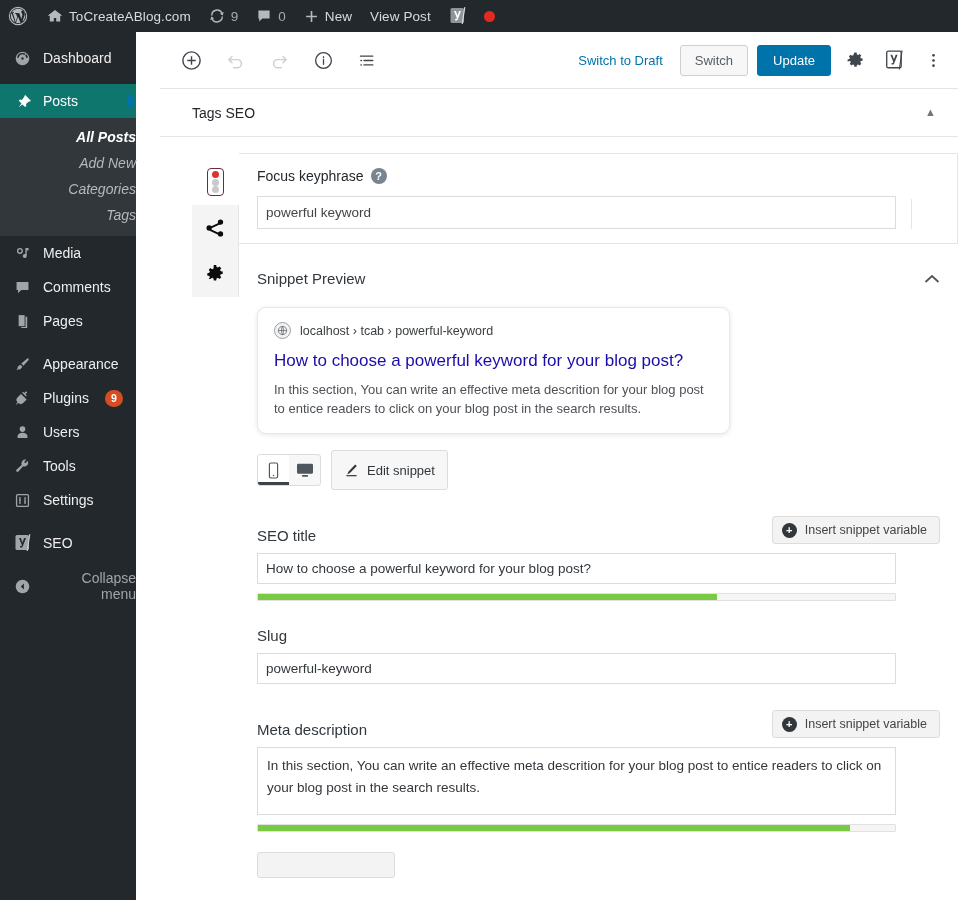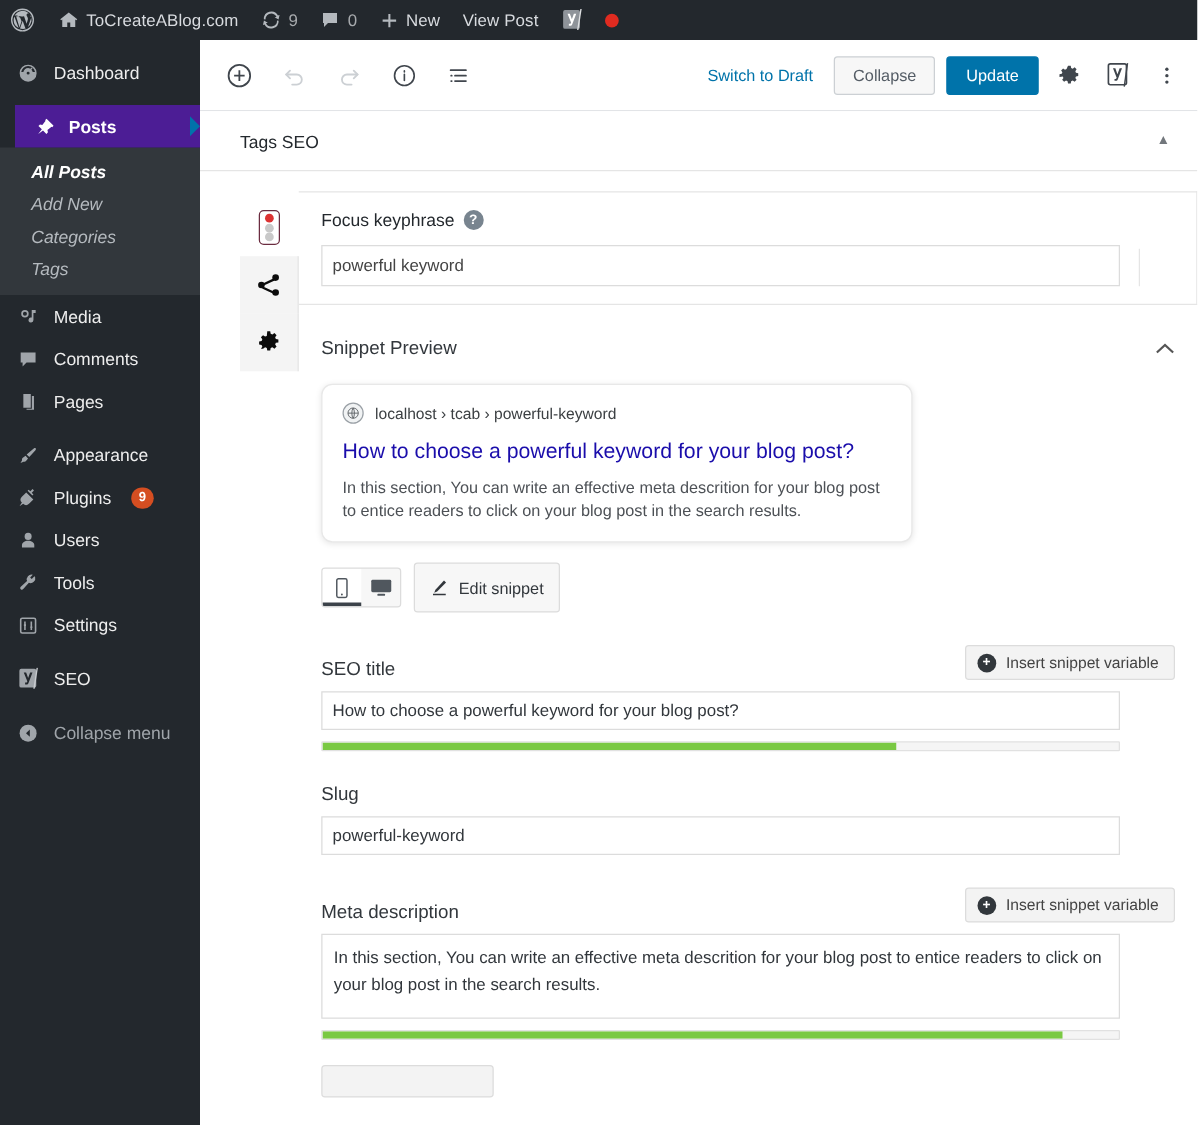--- a/index.html
+++ b/index.html
@@ -24,30 +24,30 @@
   .ab-text { font-size: 13.5px; color: #d8dbdf; letter-spacing: .1px; }
   .ab-num { font-size: 13.5px; color: #a7aaad; }
   .ab-icon { display: inline-flex; align-items: center; justify-content: center; }
   .dot-red {
     width: 11px; height: 11px; border-radius: 50%;
     background: #e02b20; display: inline-block;
   }
 
   
   #sidebar {
-    position: absolute; top: 32px; left: 0; width: 160px; height: 868px;
-    background: #23282d; color: #eee; font-size: 14px;
+    position: absolute; top: 32px; left: 0; width: 136px; height: 868px;
+    background: #23282d; color: #eee; font-size: 14px; text-align: right;
   }
   .menu-top {
     display: flex; align-items: center; gap: 11px;
     height: 34px; padding: 0 0 0 12px; color: #eee; position: relative;
   }
   .menu-top .mlabel { font-size: 14px; line-height: 1; }
   .menu-top.current {
-    background: #4c1d95; color: #fff; font-weight: 700; margin-left: 12px;
+    background: #0f766e; color: #fff; font-weight: 400;
   }
   .menu-top.current .mlabel { color: #fff; }
   .menu-top.current::after {
     content: ""; position: absolute; right: -8px; top: 50%;
     margin-top: -8px; border: 8px solid transparent;
     border-left-color: #0073aa;
   }
   .menu-ico {
     width: 20px; height: 20px; display: inline-flex;
     align-items: center; justify-content: center; flex: none;
@@ -480,21 +480,21 @@
     <div class="hdr-btn">
       <span>
         <svg width="21" height="21" viewBox="0 0 24 24" fill="none" stroke="currentColor" stroke-width="1.6" stroke-linecap="round">
             <path d="M4 7h14M8 12h10M8 17h10M4.5 12h.5M4.5 17h.5"></path>
           </svg>
       </span>
     </div>
   </div>
   <div class="hdr-right">
     <span class="lnk-draft">Switch to Draft</span>
-    <button class="btn-preview">Collapse</button>
+    <button class="btn-preview">Switch</button>
     <button class="btn-update">Update</button>
     <div class="ico-btn2">
       <span>
         <svg width="19" height="19" viewBox="0 0 24 24" fill="currentColor">
             <path d="M12 8.3a3.7 3.7 0 1 0 0 7.4 3.7 3.7 0 0 0 0-7.4zm0 2a1.7 1.7 0 1 1 0 3.4 1.7 1.7 0 0 1 0-3.4z"></path>
             <path d="M10.6 2h2.8l.4 2.3 1.6.66 1.9-1.3 2 2-1.3 1.9.66 1.6 2.3.4v2.8l-2.3.4-.66 1.6 1.3 1.9-2 2-1.9-1.3-1.6.66-.4 2.3h-2.8l-.4-2.3-1.6-.66-1.9 1.3-2-2 1.3-1.9-.66-1.6L2 13.4v-2.8l2.3-.4.66-1.6-1.3-1.9 2-2 1.9 1.3 1.6-.66z"></path>
           </svg>
       </span>
     </div>
     <div class="ico-btn2">

